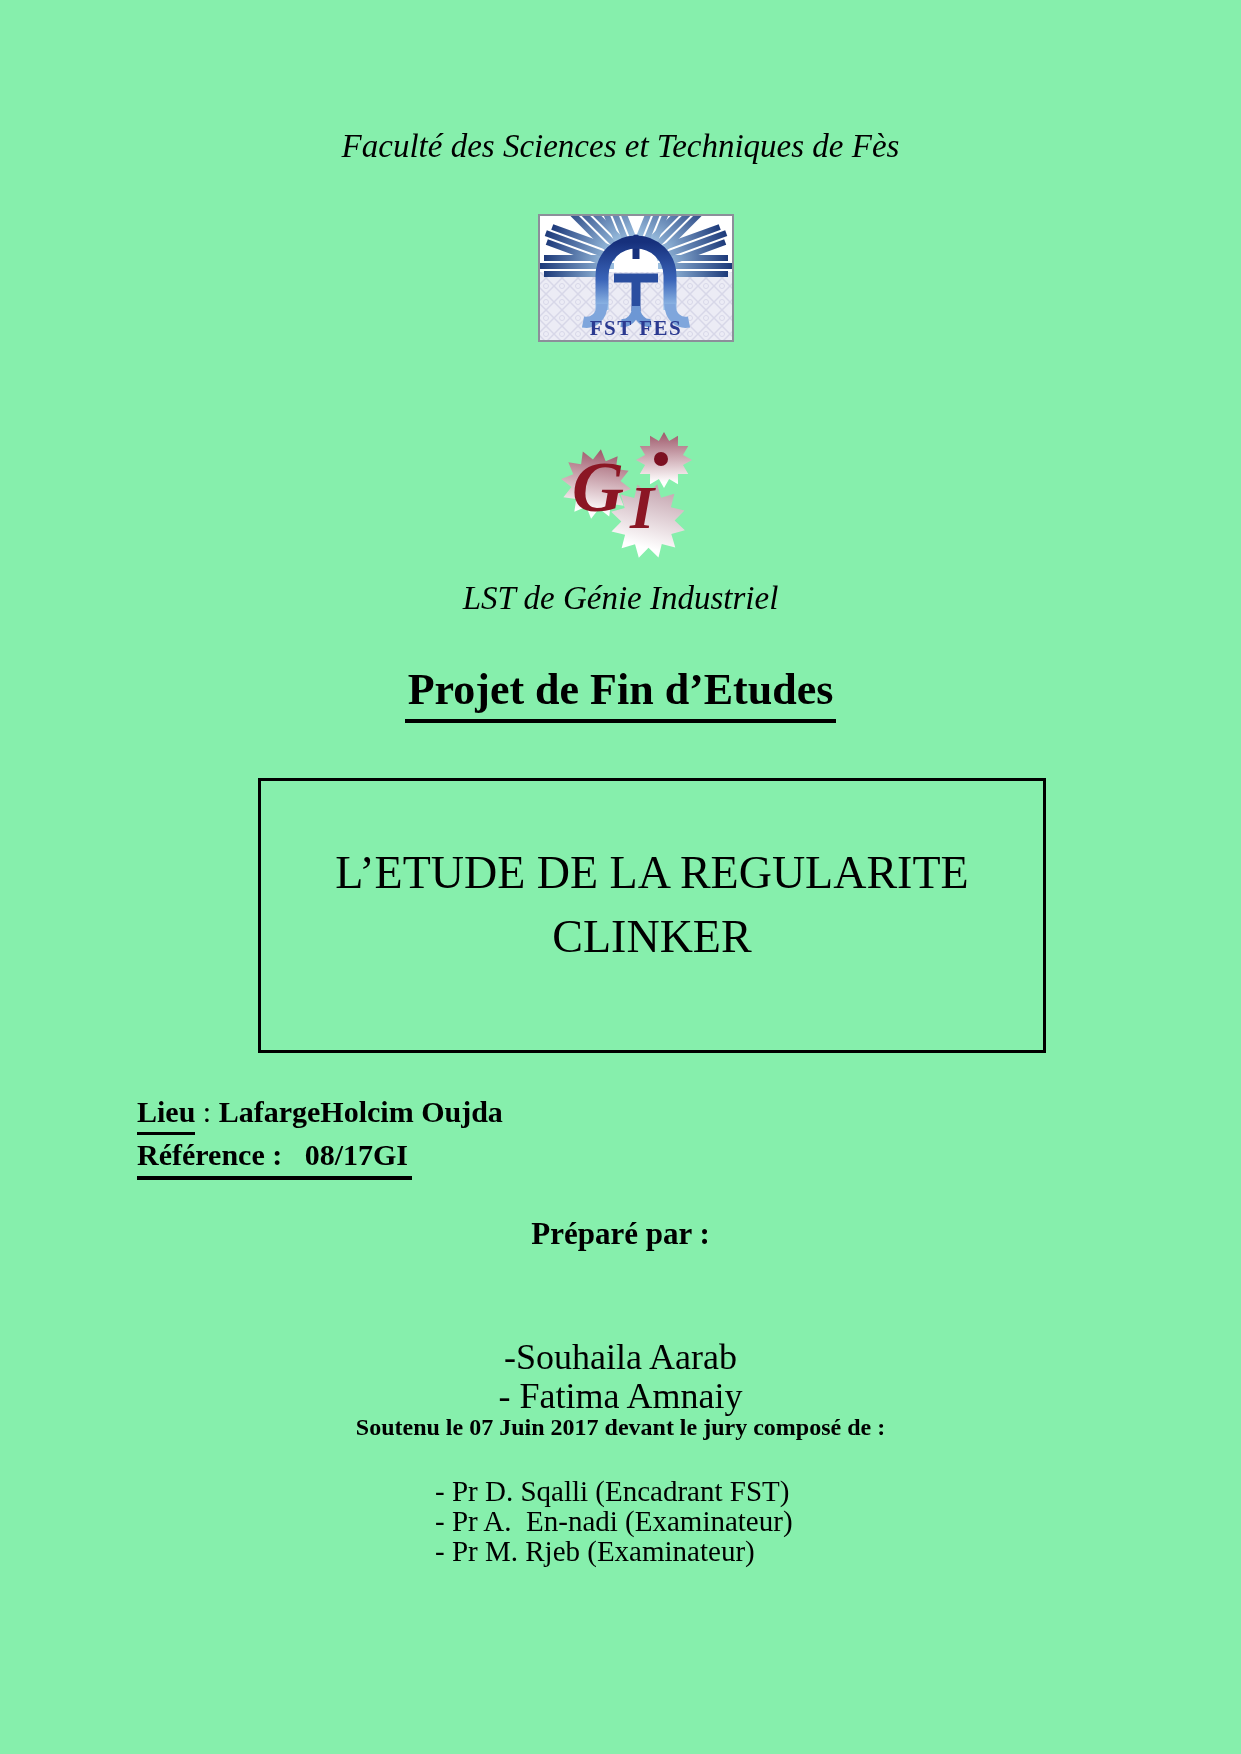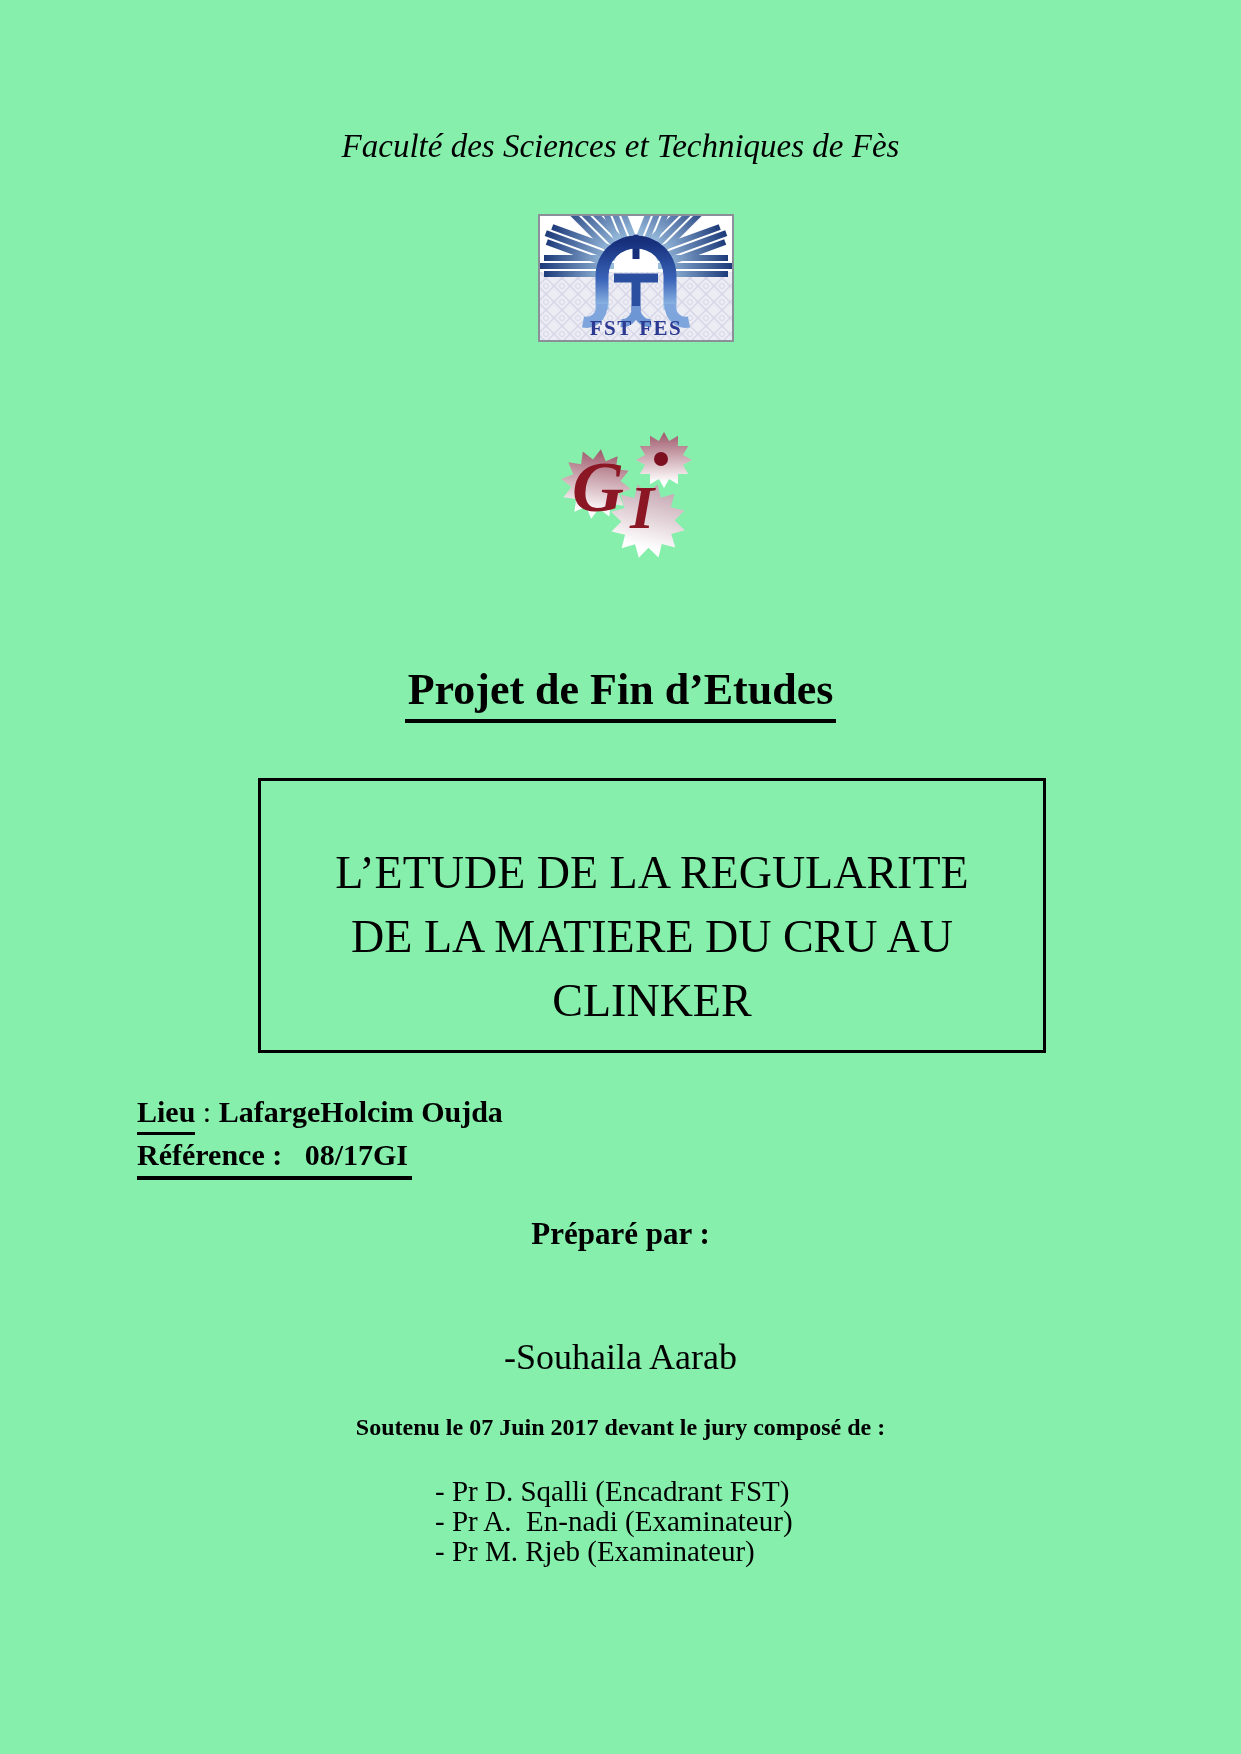--- a/index.html
+++ b/index.html
@@ -123,42 +123,43 @@
       </defs>
       <use href="#gi-star" transform="translate(104,38) scale(0.70)" fill="url(#gi-g1)"></use>
       <use href="#gi-star" transform="translate(36,62) scale(0.88) rotate(8)" fill="url(#gi-g1)"></use>
       <use href="#gi-star" transform="translate(88,99) scale(0.95) rotate(14)" fill="url(#gi-g2)"></use>
       <circle cx="101" cy="37" r="7" fill="#7c1021"></circle>
       <text x="12" y="89" font-size="72" font-style="italic" font-weight="bold" fill="#8b1624">G</text>
       <text x="70" y="106" font-size="62" font-style="italic" font-weight="bold" fill="#8b1624">I</text>
     </svg>
   </div>
 
+  <div id="lst-line" class="centered italic-line">LST de Génie Industriel</div>
 
   <div id="pfe-heading" class="centered">
     <span class="underline-thick">Projet de Fin d’Etudes</span>
   </div>
 
   <div id="title-box">
     <div>L’ETUDE DE LA REGULARITE</div>
-    <div>DE LA MATIERE DU CRU AU</div>
     <div>CLINKER</div>
   </div>
 
   <div id="location-block">
     <div><span class="lieu-label">Lieu</span><span class="lieu-sep"> : </span><span>LafargeHolcim Oujda</span></div>
     <div>
       <span class="ref-underline">Référence :   08/17GI</span>
     </div>
   </div>
 
   <div id="prepared-heading" class="centered">Préparé par :</div>
 
   <div id="authors-block" class="centered">
     <div>-Souhaila Aarab</div>
+    <div>- Fatima Amnaiy</div>
   </div>
 
   <div id="defense-heading" class="centered">Soutenu le 07 Juin 2017 devant le jury composé de :</div>
 
   <div id="jury-block">
     <div class="jury-line">- Pr D. Sqalli (Encadrant FST)</div>
     <div class="jury-line">- Pr A.  En-nadi (Examinateur)</div>
     <div class="jury-line">- Pr M. Rjeb (Examinateur)</div>
   </div>
 

